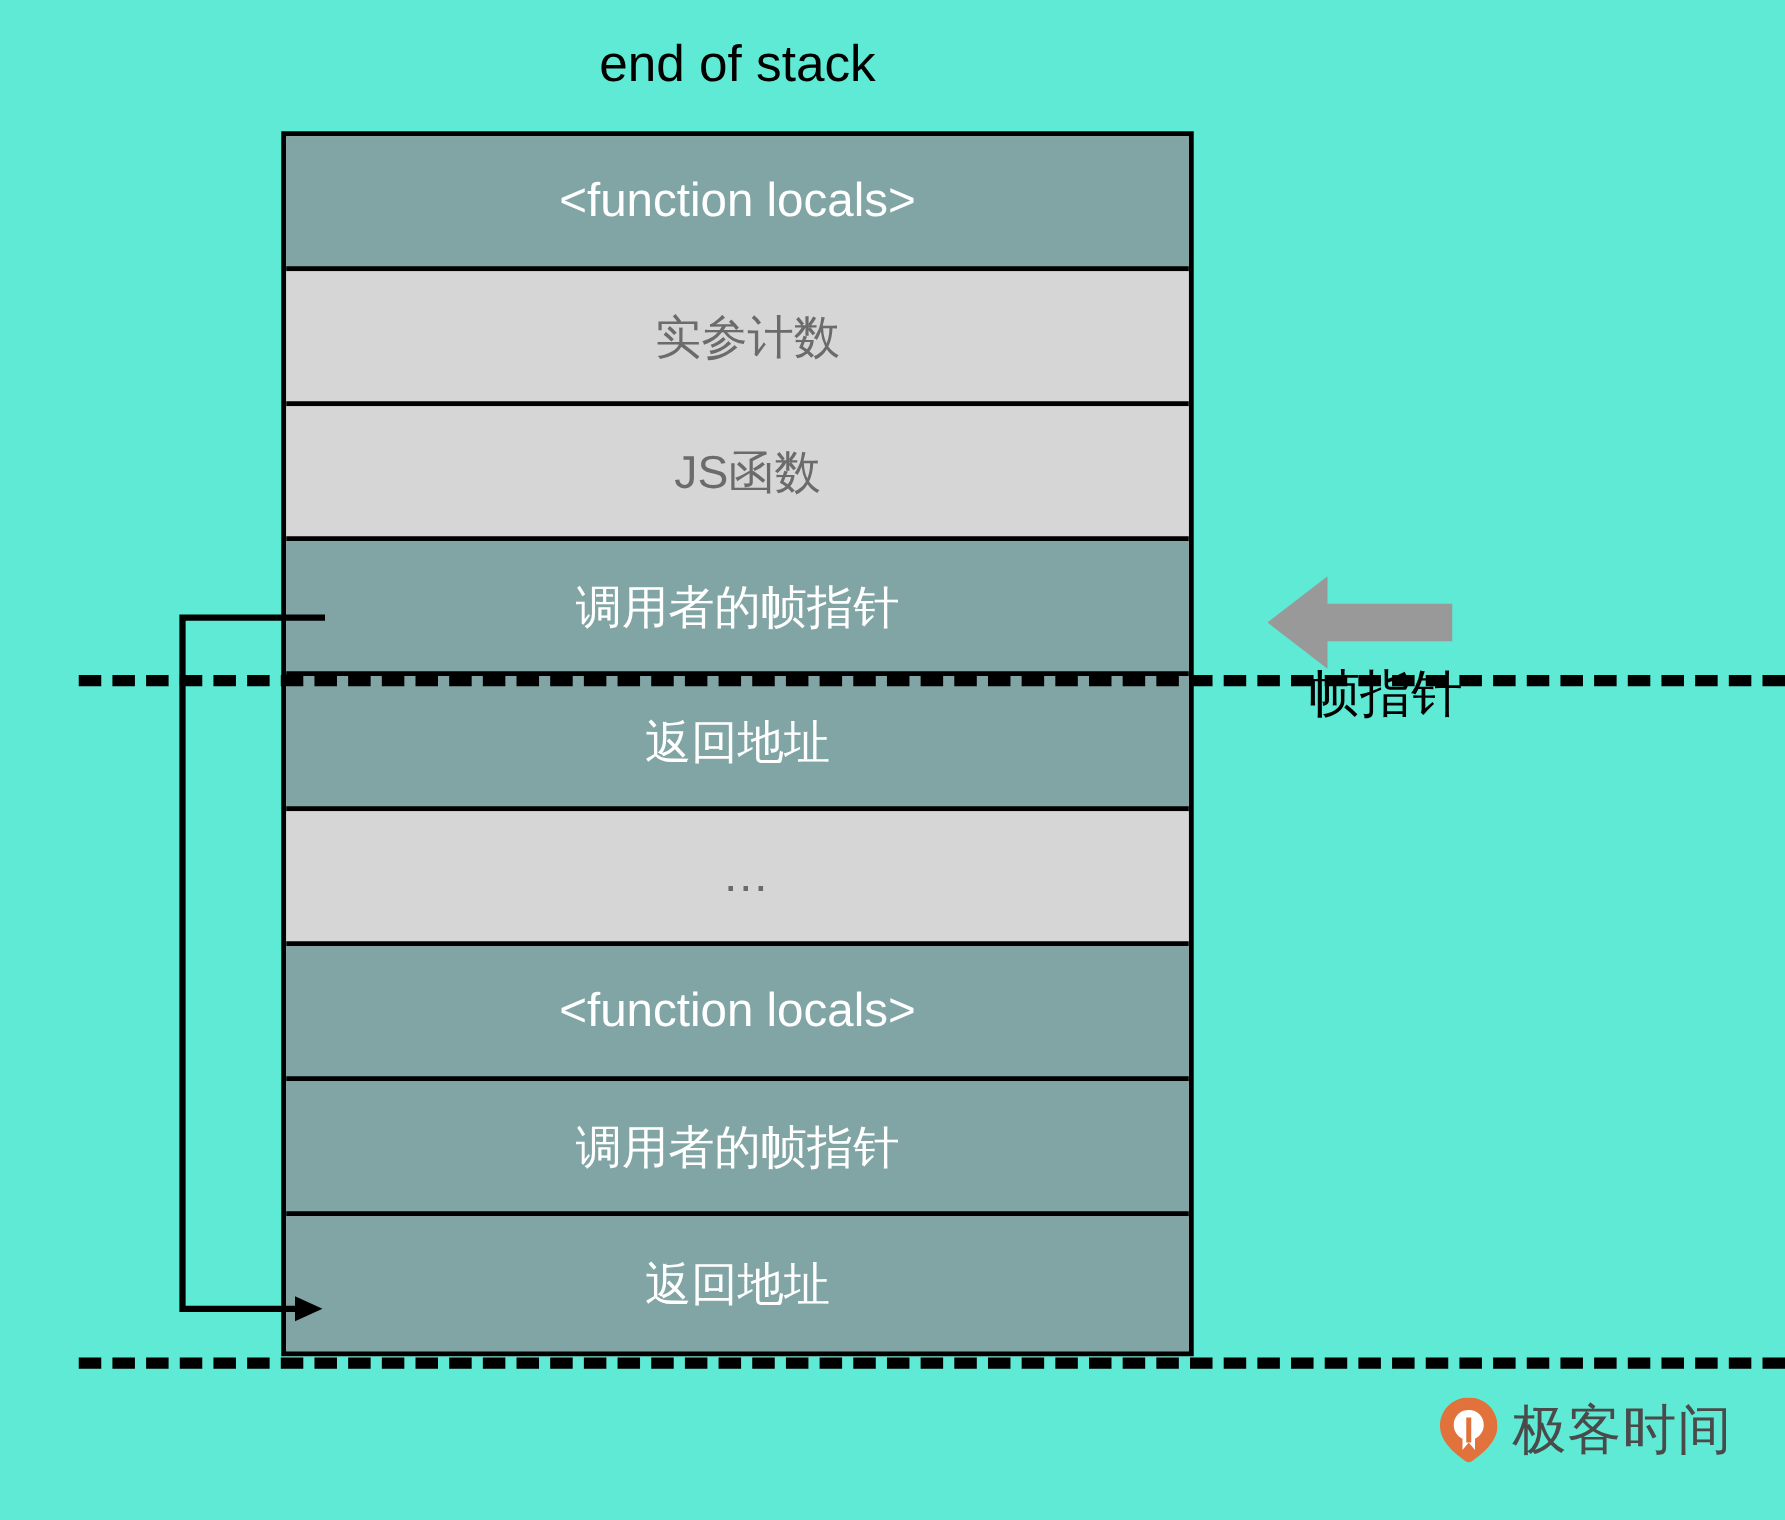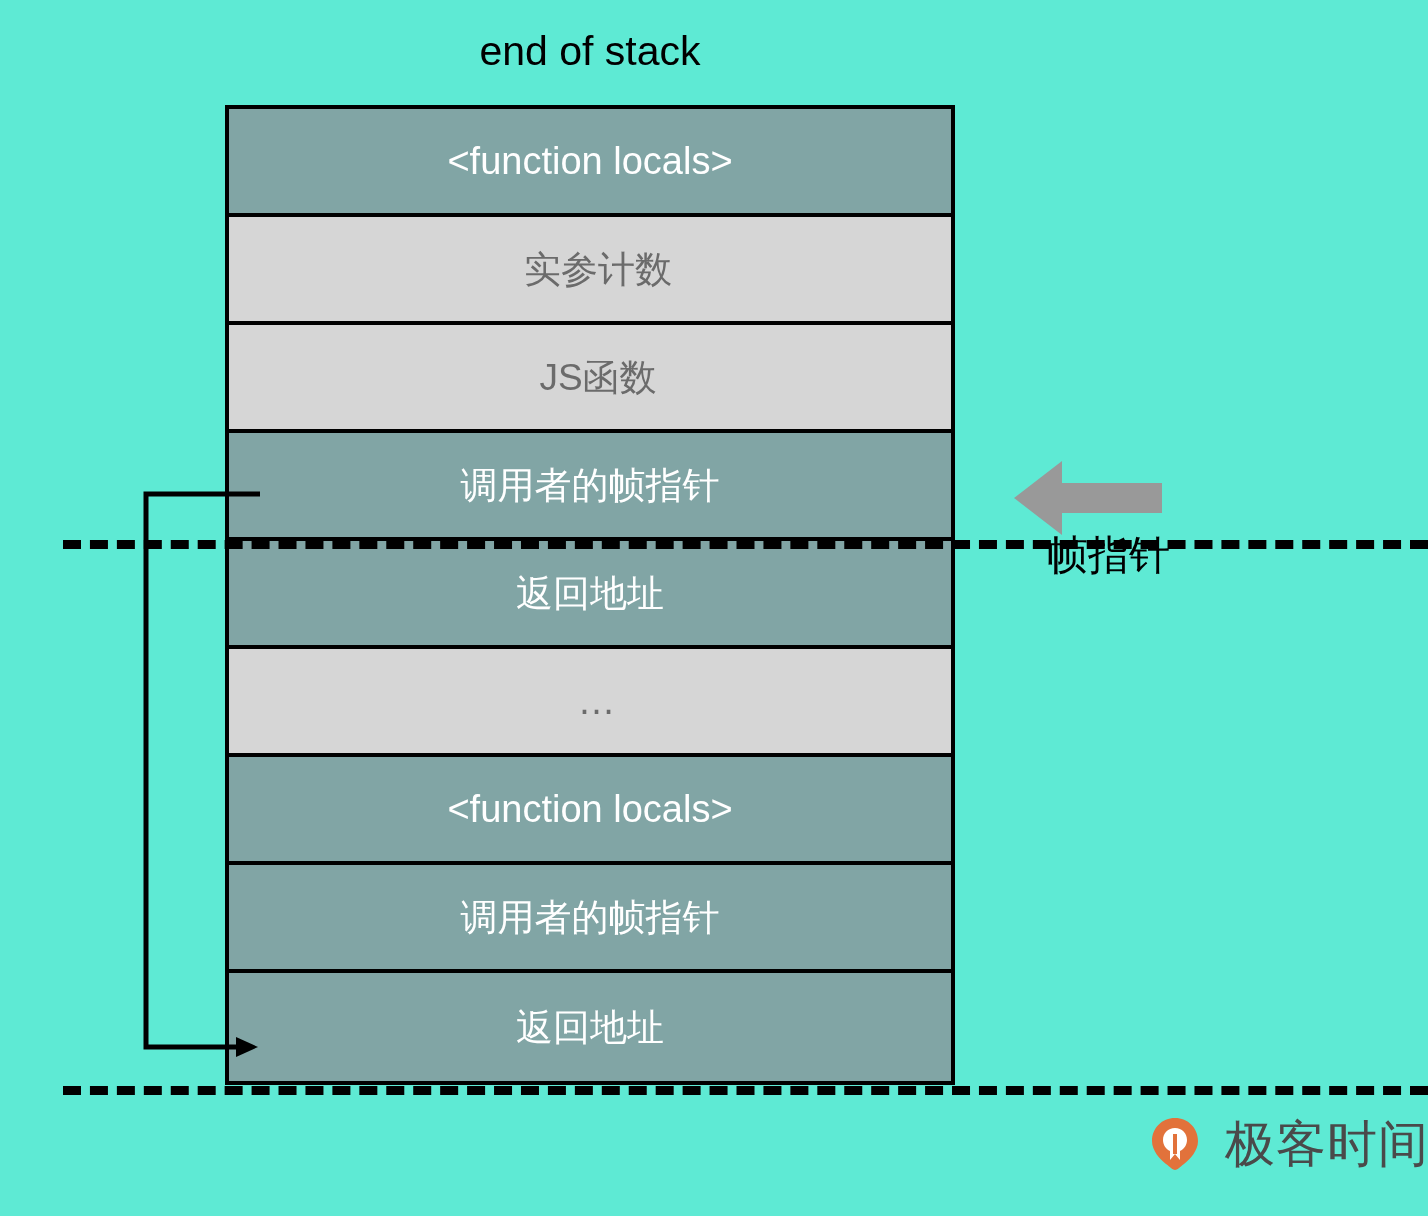--- a/index.html
+++ b/index.html
@@ -130,22 +130,22 @@
     top: 1118px;
     display: flex;
     align-items: center;
   }
   .brand-mark {
     width: 46px;
     height: 52px;
     flex: 0 0 auto;
   }
   .brand-text {
-    margin-left: 27px;
-    font-size: 50px;
+    margin-left: 12px;
+    font-size: 43px;
     line-height: 1;
     color: #4a4a4a;
     letter-spacing: 1px;
     white-space: nowrap;
   }
 </style>
 </head>
 <body>
 
 <div id="canvas">

